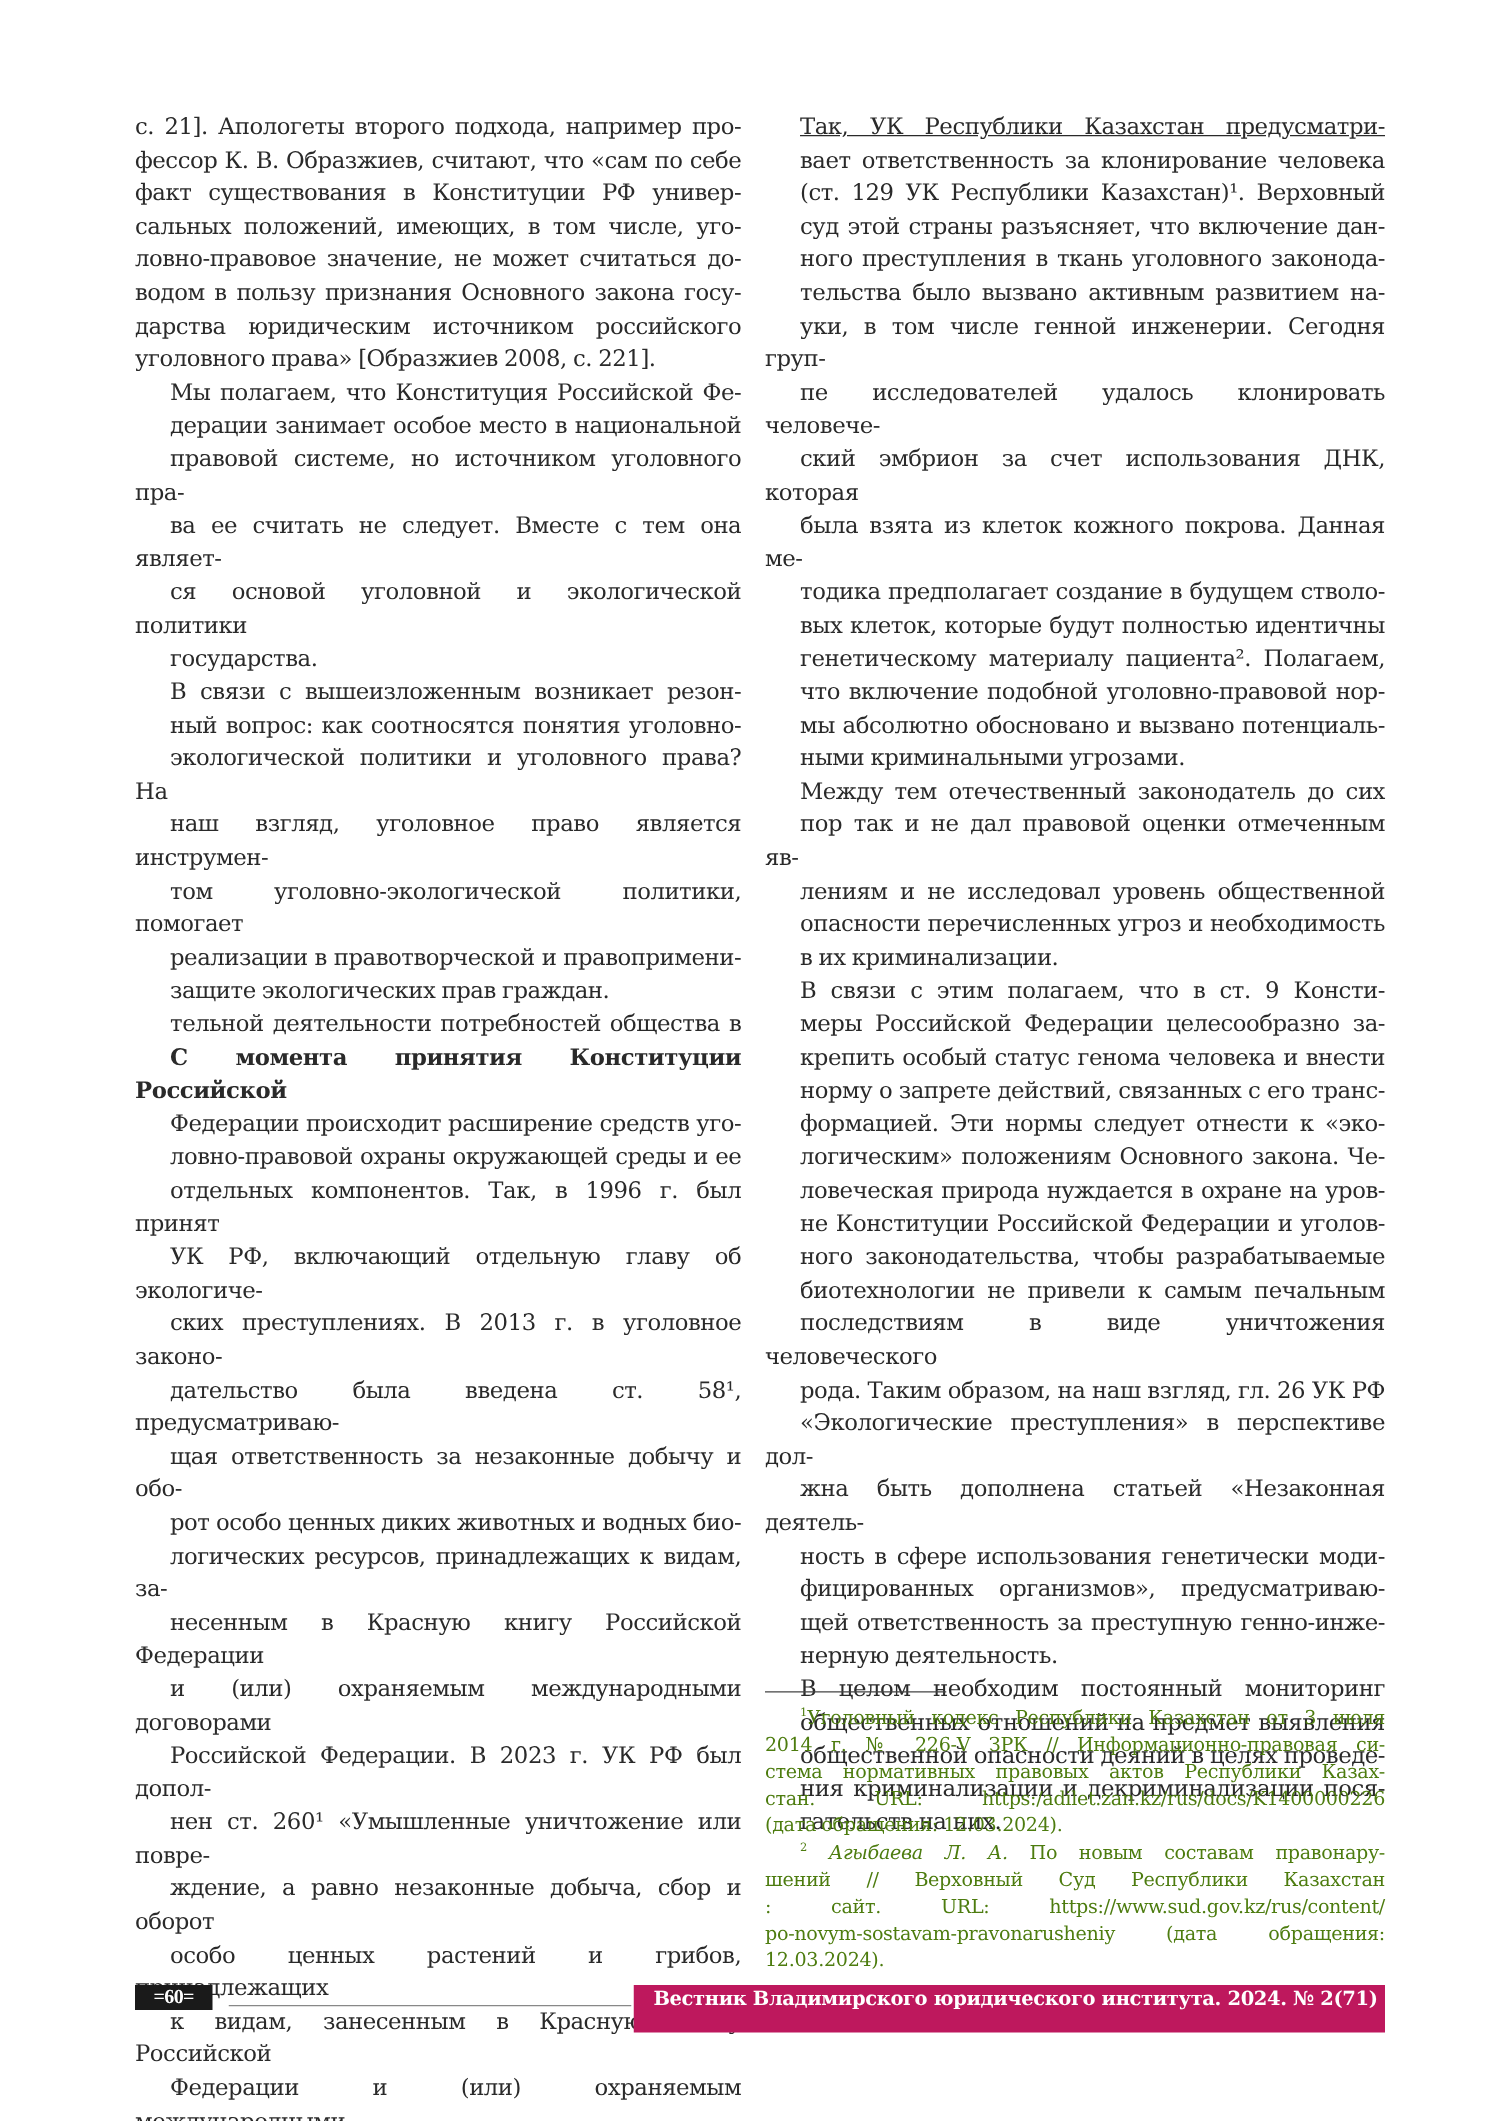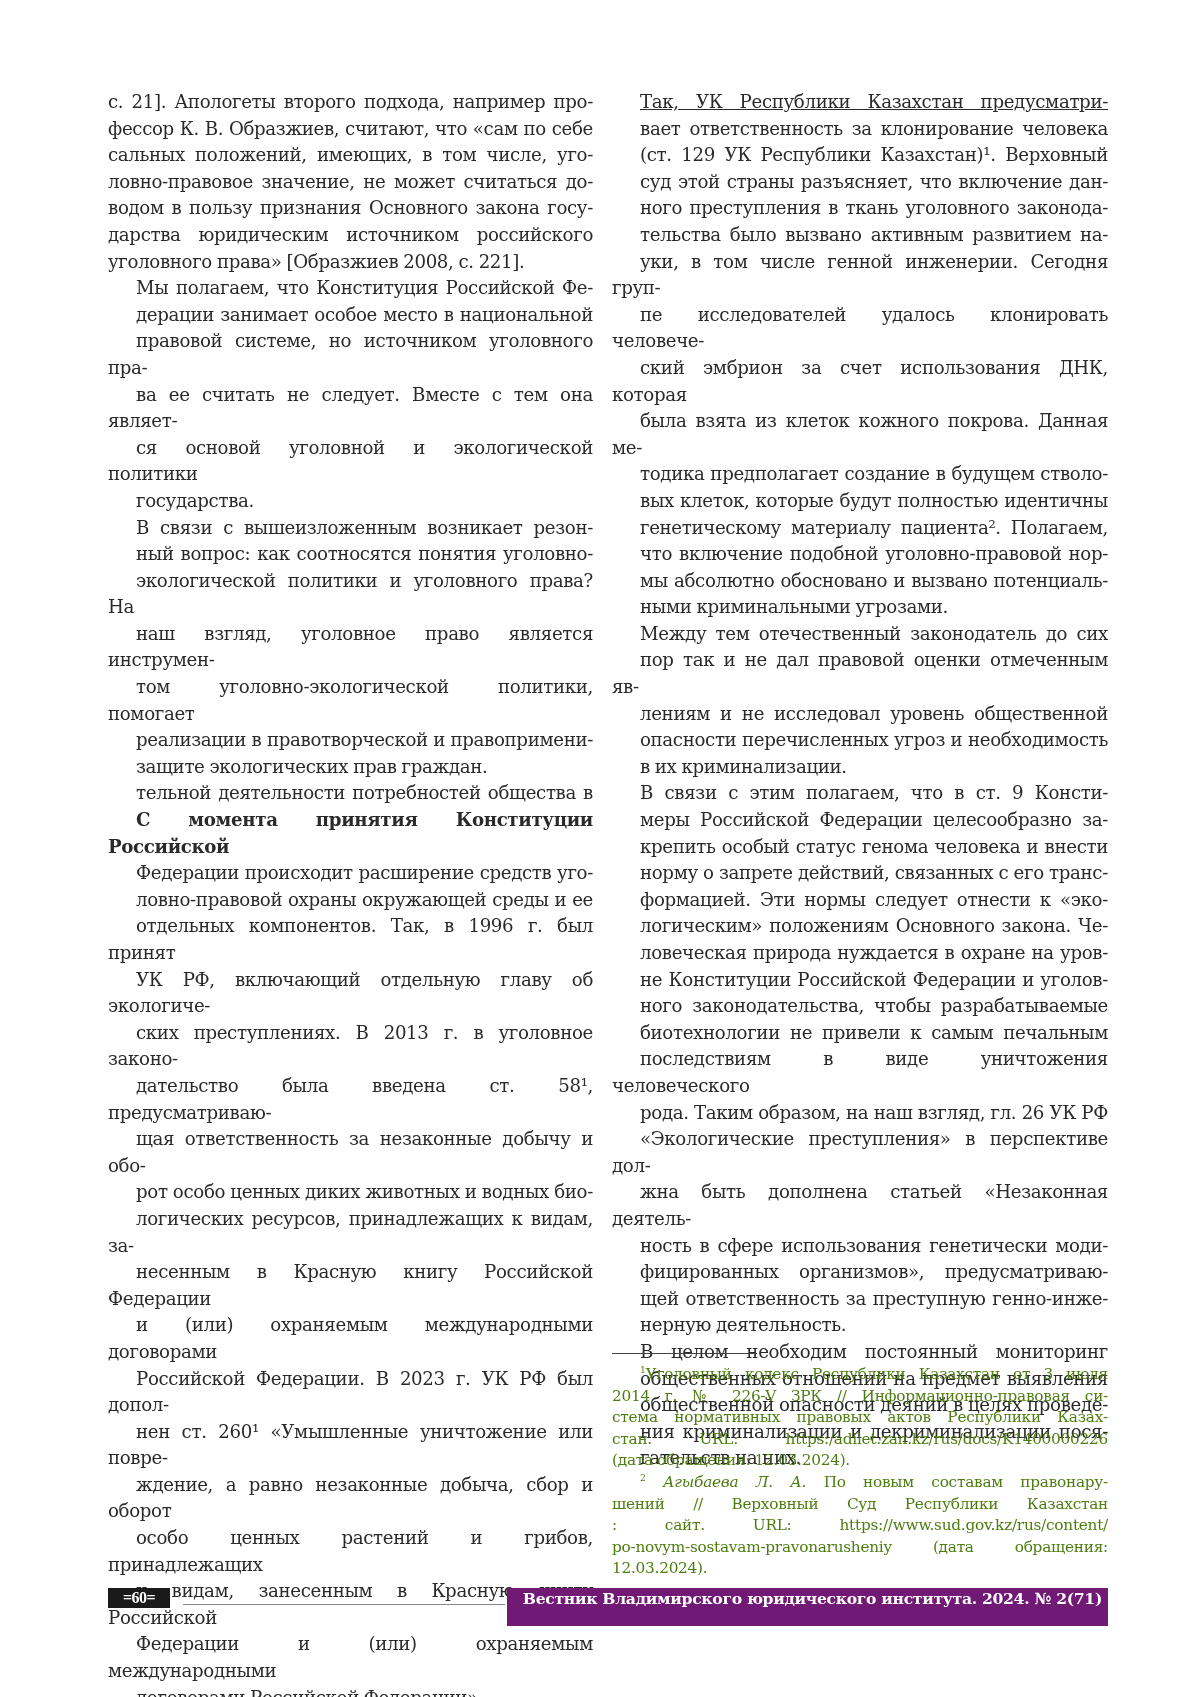--- a/index.html
+++ b/index.html
@@ -15,30 +15,31 @@
   sup { font-size: 0.6em; line-height: 0; vertical-align: 0.65em; }
   .fn-rule { position: absolute; left: 612px; top: 1353px; width: 145px; height: 0; border-top: 1.5px solid #444; }
   .footnotes { position: absolute; left: 612px; top: 1364px; width: 496px; font-family: "DejaVu Serif", "Liberation Serif", serif; font-size: 15.3px; line-height: 21.6px; letter-spacing: -0.25px; word-spacing: -0.4px; color: #4d7c0f; }
   .footnotes p { margin: 0; }
   .footnotes .line { display: block; text-align: justify; text-align-last: justify; }
   .footnotes .line.last { text-align-last: left; }
   .footnotes .fn-indent { padding-left: 28px; }
   .footnotes em { font-style: italic; }
   .footer-page { position: absolute; left: 108px; top: 1588px; width: 62px; height: 20px; background: #1a1a1a; color: #fff; font-family: Liberation Serif, serif; font-size: 16px; line-height: 20px; text-align: center; font-weight: bold; letter-spacing: -0.5px; }
   .footer-rule { position: absolute; left: 183px; top: 1604px; width: 322px; height: 0; border-top: 1px solid #888; }
-  .footer-journal { position: absolute; left: 507px; top: 1588px; width: 601px; height: 38px; background: #701a75; color: #fff; font-family: "DejaVu Serif", "Liberation Serif", serif; font-size: 15.6px; line-height: 22px; text-align: right; padding-right: 6px; box-sizing: border-box; font-weight: bold; letter-spacing: -0.3px; white-space: nowrap; }
+  .footer-journal { position: absolute; left: 507px; top: 1588px; width: 601px; height: 38px; background: #be185d; color: #fff; font-family: "DejaVu Serif", "Liberation Serif", serif; font-size: 15.6px; line-height: 22px; text-align: right; padding-right: 6px; box-sizing: border-box; font-weight: bold; letter-spacing: -0.3px; white-space: nowrap; }
 </style>
 </head>
 <body>
 
 <div class="page">
   <div class="col col-left" id="col-left">
       <p>
         <span class="line">с. 21]. Апологеты второго подхода, например про-</span>
         <span class="line">фессор К. В. Образжиев, считают, что «сам по себе</span>
+        <span class="line">факт существования в Конституции РФ универ-</span>
         <span class="line">сальных положений, имеющих, в том числе, уго-</span>
         <span class="line">ловно-правовое значение, не может считаться до-</span>
         <span class="line">водом в пользу признания Основного закона госу-</span>
         <span class="line">дарства юридическим источником российского</span>
         <span class="line last">уголовного права» [Образжиев 2008, с. 221].</span>
       </p>
       <p class="indent">
         <span class="line" style="text-indent: 28px;">Мы полагаем, что Конституция Российской Фе-</span>
         <span class="line">дерации занимает особое место в национальной</span>
         <span class="line">правовой системе, но источником уголовного пра-</span>

